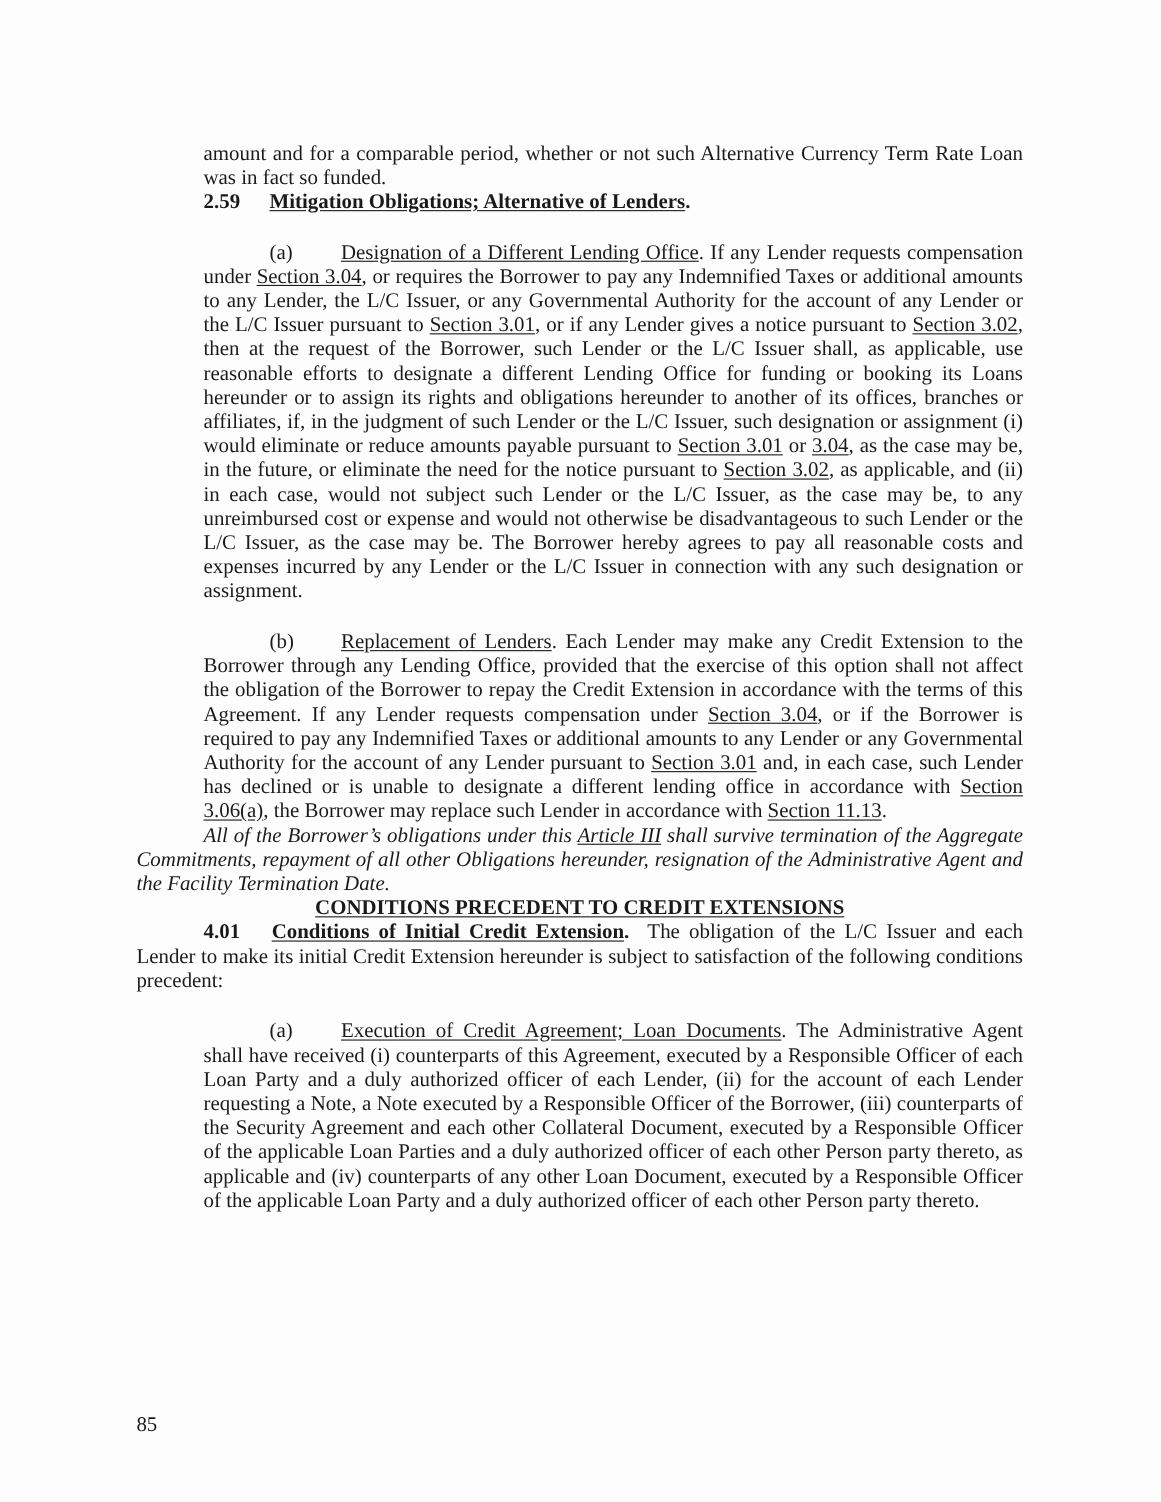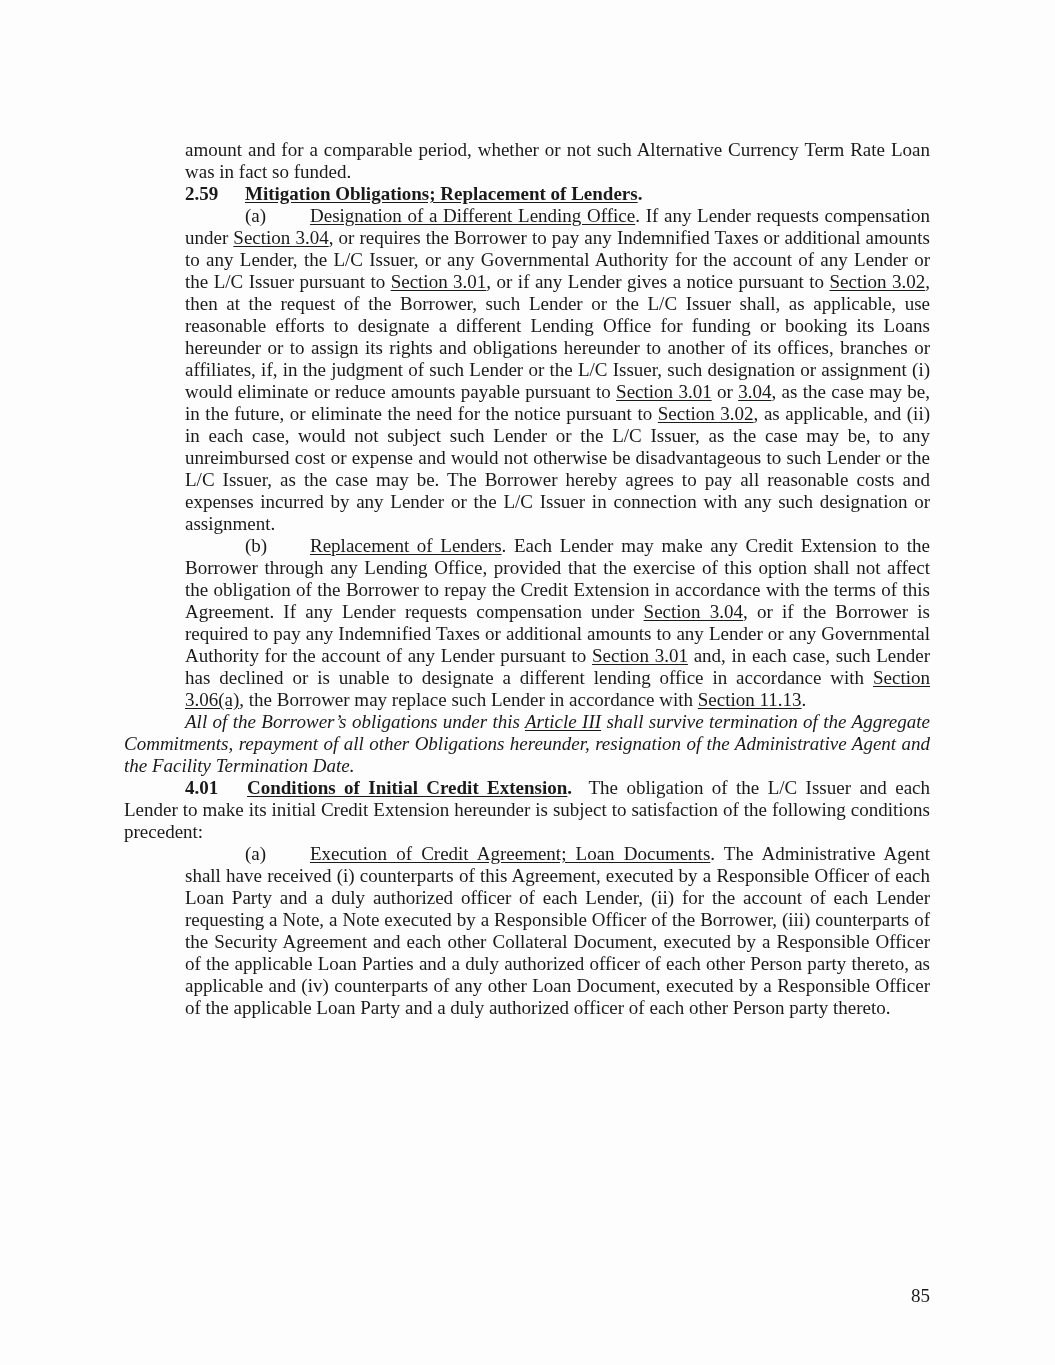--- a/index.html
+++ b/index.html
@@ -8,32 +8,32 @@
     height: 1365px;
     background: #fdfdfd;
     position: relative;
     overflow: hidden;
     font-family: "Liberation Serif", "DejaVu Serif", serif;
     color: #1a1a1a;
   }
   .content {
     position: absolute;
     left: 124px;
-    top: 139px;
+    top: 129px;
     width: 806px;
     font-size: 19px;
     line-height: 22px;
   }
   .content p {
     margin: 0;
     padding: 0;
     text-align: justify;
   }
   p.indented { margin-left: 61px; }
-  p.ti { text-indent: 60px; }
+  p.ti { text-indent: 60px; margin-top: 24px; }
   p.ti-full { text-indent: 61px; }
   p.heading { text-align: left; }
   p.center { text-align: center; text-indent: 0; }
   .b { font-weight: bold; }
   .i { }
   .u {
     text-decoration: underline;
     text-underline-offset: 2px;
   }
   .num {
@@ -57,34 +57,35 @@
   [data-name="para-3-07-body"]         { margin-top: 19px; font-style: italic; }
   [data-name="heading-article-iv"]     { margin-top: 21px; }
   [data-name="heading-article-iv-title"] { margin-top: 23px; }
   [data-name="para-4-01"]              { margin-top: 19px; }
   [data-name="para-4-01-a"]            { margin-top: 20px; font-family: Liberation Serif, serif; }
   .page-footer {
     position: absolute;
     left: 124px;
     top: 1285px;
     width: 806px;
-    text-align: right;
+    text-align: left;
     font-size: 19px;
     line-height: 22px;
   }
 </style>
 </head>
 <body>
 
 <div data-name="document-page">
   <main class="content" data-name="document-content">
       <p class="indented" data-name="para-continuation"><span class="" data-name="text-run">amount and for a comparable period, whether or not such Alternative Currency Term Rate Loan was in fact so funded.</span></p>
-      <p class="indented heading" data-name="heading-3-06"><span class="num" data-name="section-number">2.59</span><span class="u b" data-name="section-title">Mitigation Obligations; Replacement of Lenders</span><span class="b" data-name="heading-period">.</span></p>
+      <p class="indented heading" data-name="heading-3-06"><span class="num" data-name="section-number">2.59</span><span class="u b" data-name="section-title">Mitigation Obligations; Alternative of Lenders</span><span class="b" data-name="heading-period">.</span></p>
       <p class="indented ti" data-name="para-3-06-a"><span class="marker" data-name="list-marker">(a)</span><span class="u" data-name="clause-title">Designation of a Different Lending Office</span><span class="" data-name="text-run">. If any Lender requests compensation under </span><span class="u" data-name="section-reference">Section 3.04</span><span class="" data-name="text-run">, or requires the Borrower to pay any Indemnified Taxes or additional amounts to any Lender, the L/C Issuer, or any Governmental Authority for the account of any Lender or the L/C Issuer pursuant to </span><span class="u" data-name="section-reference">Section 3.01</span><span class="" data-name="text-run">, or if any Lender gives a notice pursuant to </span><span class="u" data-name="section-reference">Section 3.02</span><span class="" data-name="text-run">, then at the request of the Borrower, such Lender or the L/C Issuer shall, as applicable, use reasonable efforts to designate a different Lending Office for funding or booking its Loans hereunder or to assign its rights and obligations hereunder to another of its offices, branches or affiliates, if, in the judgment of such Lender or the L/C Issuer, such designation or assignment (i) would eliminate or reduce amounts payable pursuant to </span><span class="u" data-name="section-reference">Section 3.01</span><span class="" data-name="text-run"> or </span><span class="u" data-name="section-reference">3.04</span><span class="" data-name="text-run">, as the case may be, in the future, or eliminate the need for the notice pursuant to </span><span class="u" data-name="section-reference">Section 3.02</span><span class="" data-name="text-run">, as applicable, and (ii) in each case, would not subject such Lender or the L/C Issuer, as the case may be, to any unreimbursed cost or expense and would not otherwise be disadvantageous to such Lender or the L/C Issuer, as the case may be. The Borrower hereby agrees to pay all reasonable costs and expenses incurred by any Lender or the L/C Issuer in connection with any such designation or assignment.</span></p>
       <p class="indented ti" data-name="para-3-06-b"><span class="marker" data-name="list-marker">(b)</span><span class="u" data-name="clause-title">Replacement of Lenders</span><span class="" data-name="text-run">. Each Lender may make any Credit Extension to the Borrower through any Lending Office, </span><span class="i" data-name="emphasized-term">provided</span><span class="" data-name="text-run"> that the exercise of this option shall not affect the obligation of the Borrower to repay the Credit Extension in accordance with the terms of this Agreement. If any Lender requests compensation under </span><span class="u" data-name="section-reference">Section 3.04</span><span class="" data-name="text-run">, or if the Borrower is required to pay any Indemnified Taxes or additional amounts to any Lender or any Governmental Authority for the account of any Lender pursuant to </span><span class="u" data-name="section-reference">Section 3.01</span><span class="" data-name="text-run"> and, in each case, such Lender has declined or is unable to designate a different lending office in accordance with </span><span class="u" data-name="section-reference">Section 3.06(a)</span><span class="" data-name="text-run">, the Borrower may replace such Lender in accordance with </span><span class="u" data-name="section-reference">Section 11.13</span><span class="" data-name="text-run">.</span></p>
       <p class="ti-full" data-name="para-3-07-body"><span class="" data-name="text-run">All of the Borrower’s obligations under this </span><span class="u" data-name="article-reference">Article III</span><span class="" data-name="text-run"> shall survive termination of the Aggregate Commitments, repayment of all other Obligations hereunder, resignation of the Administrative Agent and the Facility Termination Date.</span></p>
+      <p class="center" data-name="heading-article-iv-title"><span class="u b" data-name="heading-text">CONDITIONS PRECEDENT TO CREDIT EXTENSIONS</span></p>
       <p class="ti-full" data-name="para-4-01"><span class="num num-wide" data-name="section-number">4.01</span><span class="u b" data-name="section-title">Conditions of Initial Credit Extension</span><span class="b" data-name="heading-period">.</span><span class="" data-name="text-run">&nbsp; The obligation of the L/C Issuer and each Lender to make its initial Credit Extension hereunder is subject to satisfaction of the following conditions precedent:</span></p>
       <p class="indented ti" data-name="para-4-01-a"><span class="marker" data-name="list-marker">(a)</span><span class="u" data-name="clause-title">Execution of Credit Agreement; Loan Documents</span><span class="" data-name="text-run">. The Administrative Agent shall have received (i) counterparts of this Agreement, executed by a Responsible Officer of each Loan Party and a duly authorized officer of each Lender, (ii) for the account of each Lender requesting a Note, a Note executed by a Responsible Officer of the Borrower, (iii) counterparts of the Security Agreement and each other Collateral Document, executed by a Responsible Officer of the applicable Loan Parties and a duly authorized officer of each other Person party thereto, as applicable and (iv) counterparts of any other Loan Document, executed by a Responsible Officer of the applicable Loan Party and a duly authorized officer of each other Person party thereto.</span></p>
     </main>
   <footer class="page-footer" data-name="page-footer">
     <span data-name="page-number">85</span>
   </footer>
 </div>
 
 </body></html>

